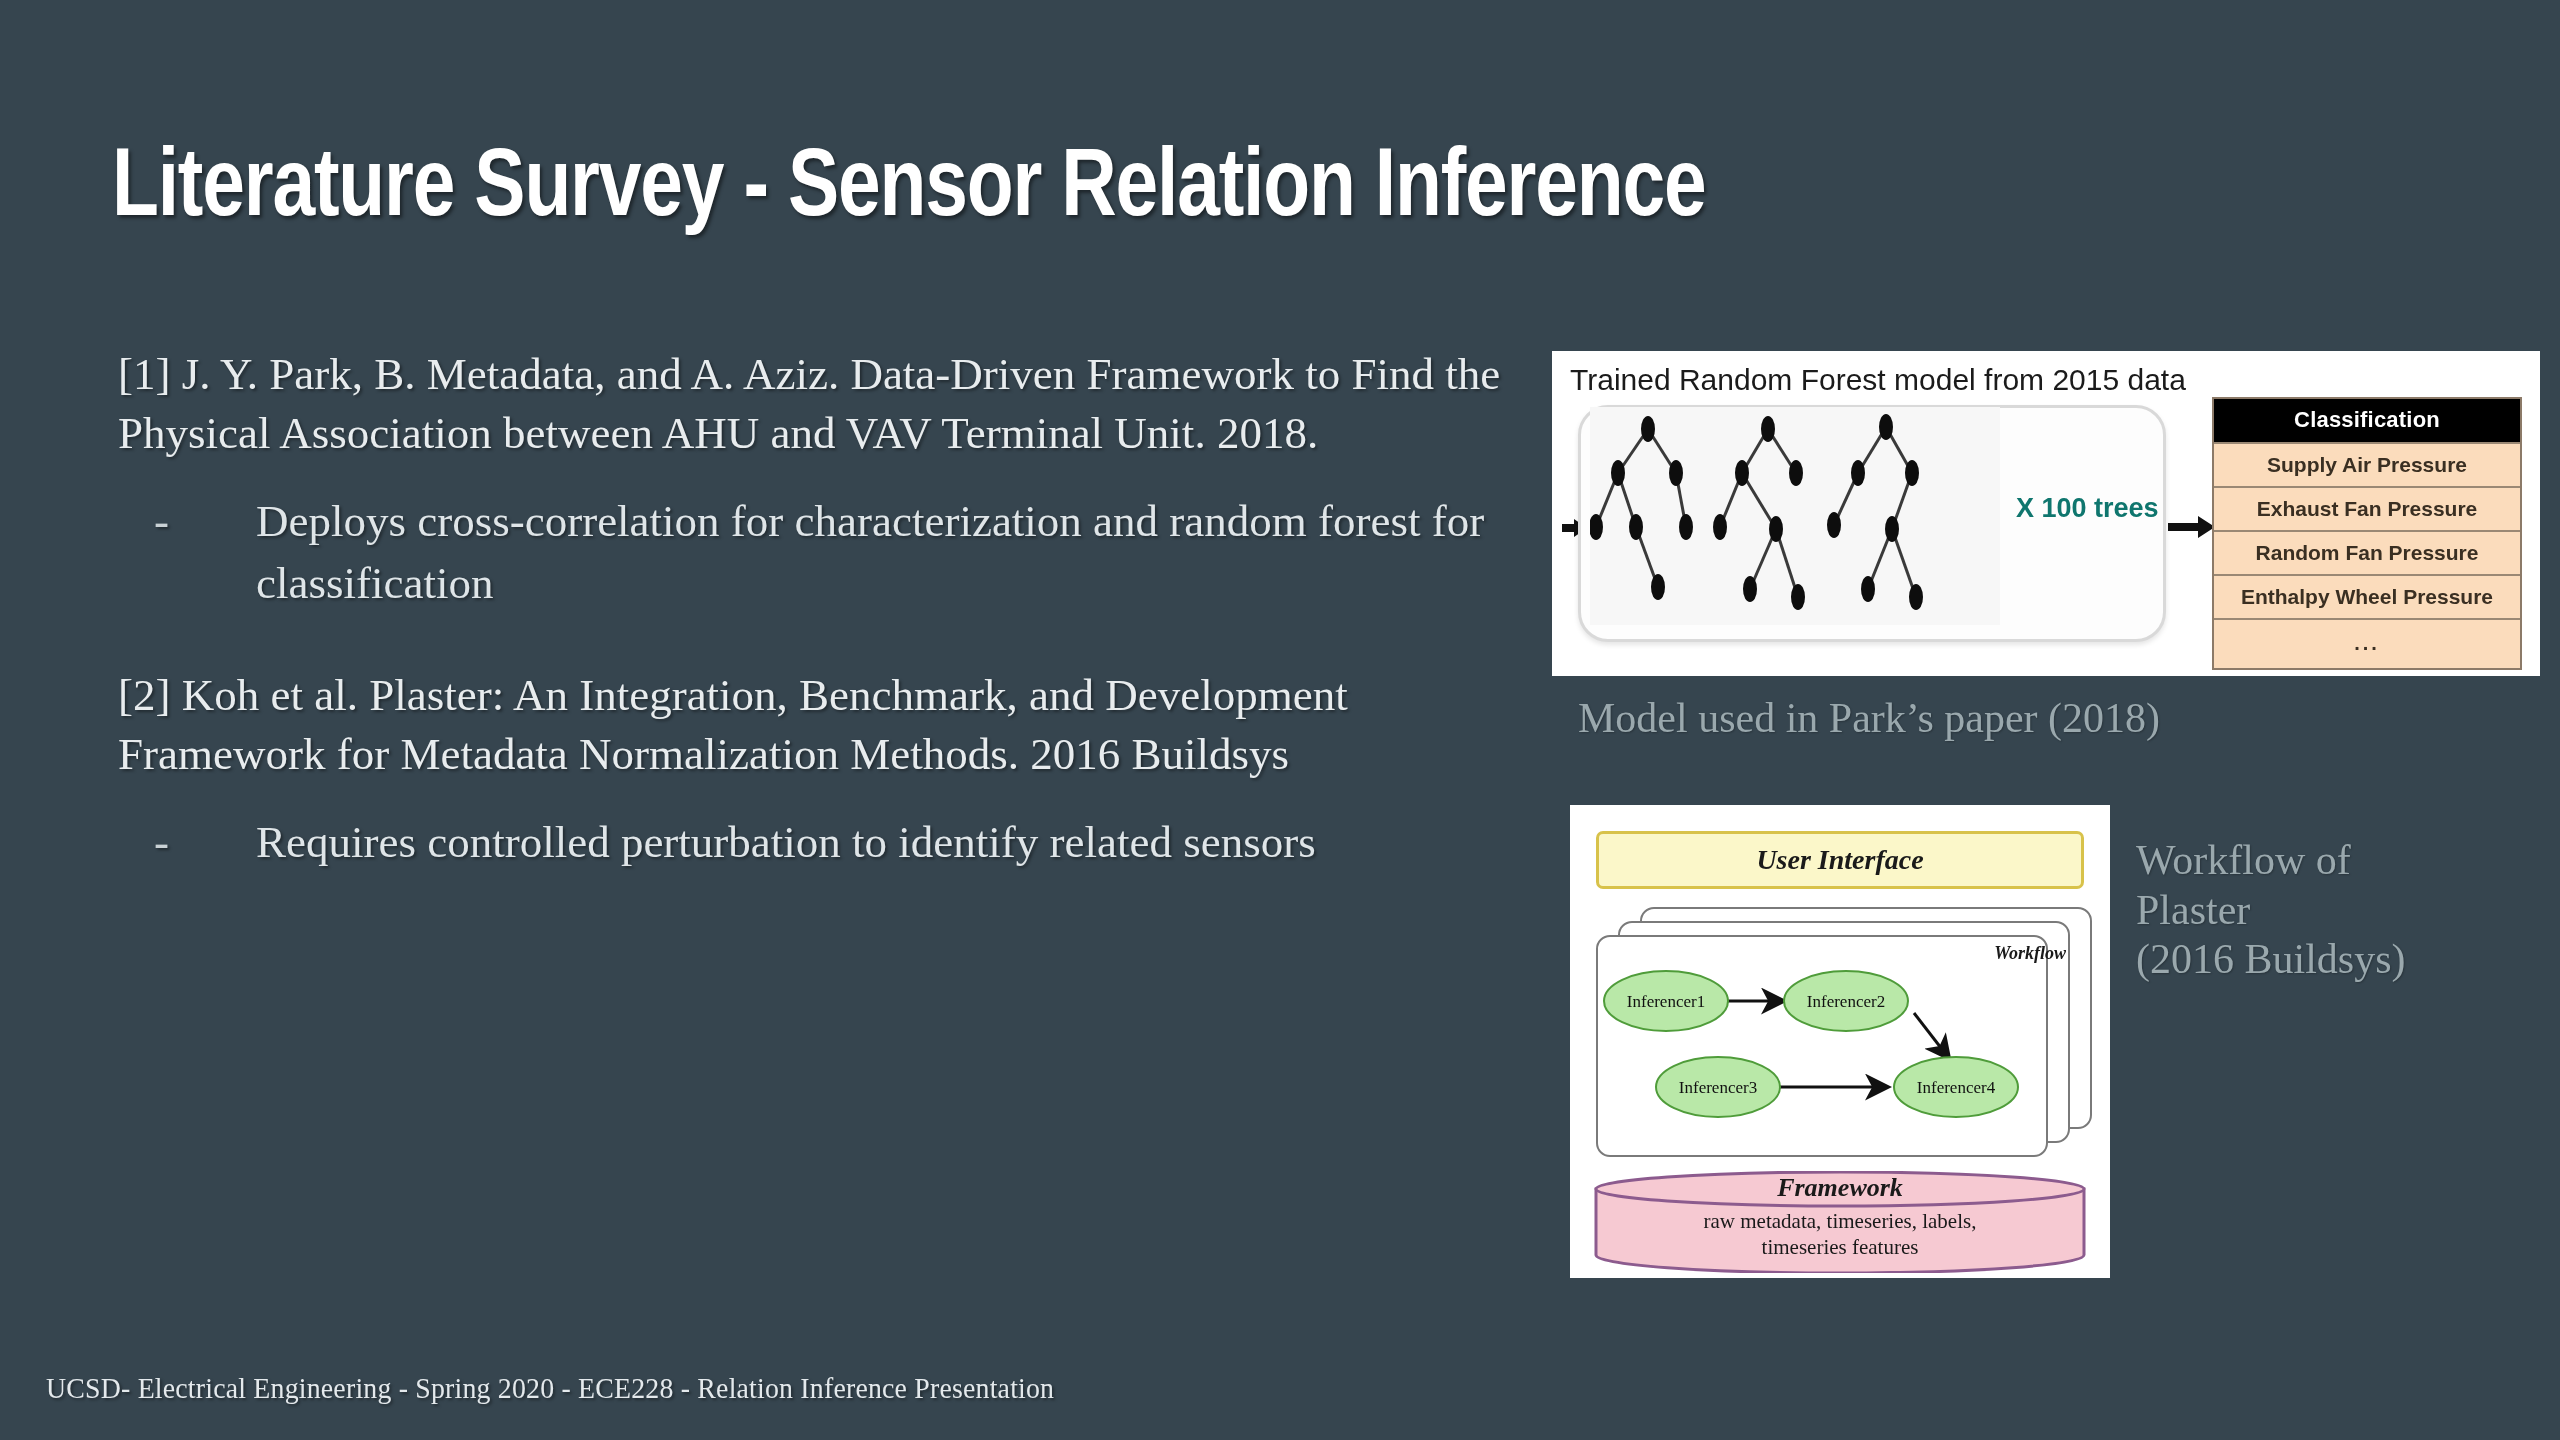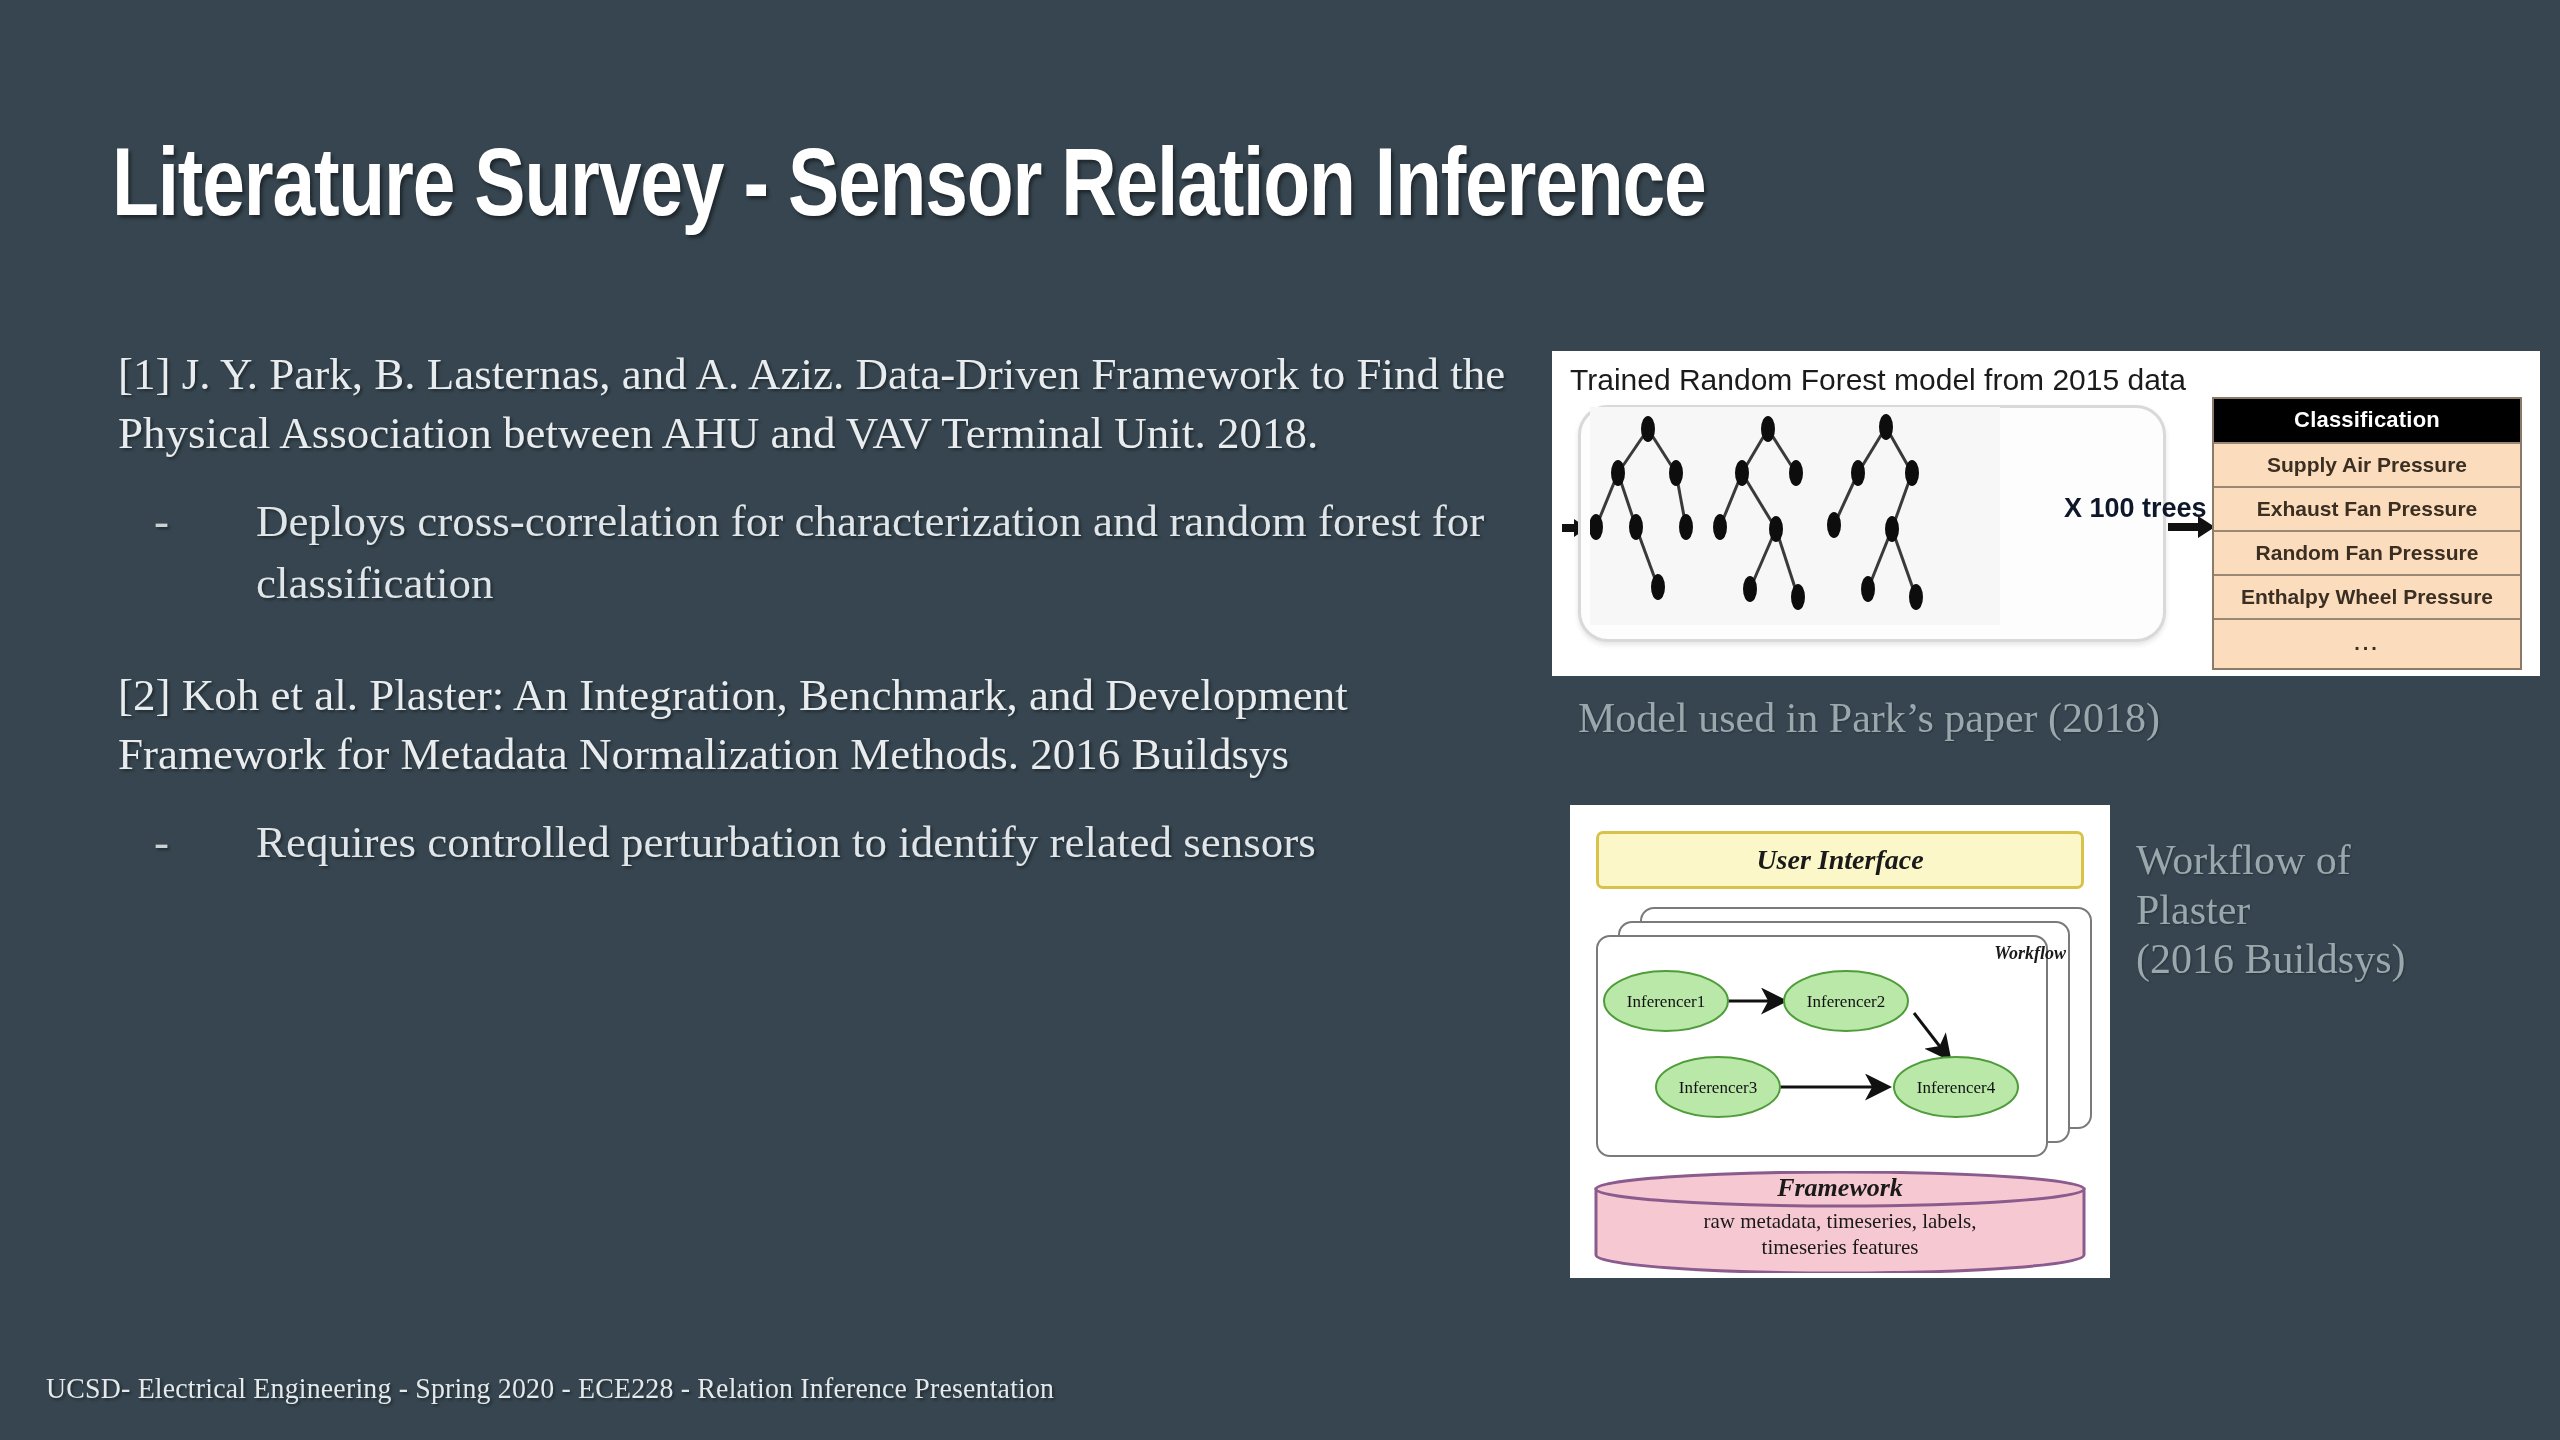--- a/index.html
+++ b/index.html
@@ -134,23 +134,22 @@
     background: #f7f7f7;
   }
   #rf-trees { position: absolute; left: 26px; top: 8px; }
   #rf-xtrees {
     position: absolute;
     left: 452px;
     top: 96px;
     font-family: "Liberation Sans", "DejaVu Sans", sans-serif;
     font-size: 27px;
     font-weight: 700;
-    color: #0f172a;
-    white-space: nowrap;
-    margin-left: 48px;
+    color: #0f766e;
+    white-space: nowrap;
   }
   .rf-arrow-left {
     position: absolute;
     left: -2px;
     top: 118px;
   }
   .rf-arrow-mid {
     position: absolute;
     left: 604px;
     top: 116px;
@@ -303,21 +302,21 @@
 </style>
 </head>
 <body>
 
 <div id="slide">
 
   <div id="slide-title">Literature Survey - Sensor Relation Inference</div>
 
   <div id="left-col">
 
-    <p class="citation"><span>[1] </span><span>J. Y. Park, B. Lasternas, and A. Aziz. </span><span class="cite-bold">Data-Driven Framework to Find the Physical Association between AHU and VAV Terminal Unit</span><span>. 2018.</span></p>
+    <p class="citation"><span>[1] </span><span>J. Y. Park, B. Metadata, and A. Aziz. </span><span class="cite-bold">Data-Driven Framework to Find the Physical Association between AHU and VAV Terminal Unit</span><span>. 2018.</span></p>
 
     <ul class="bullet-list">
       <li class="bullet-item">
         <span class="bullet-dash">-</span>
         <span>Deploys cross-correlation for characterization and random forest for classification</span>
       </li>
     </ul>
 
     <div class="block-gap"></div>
 

